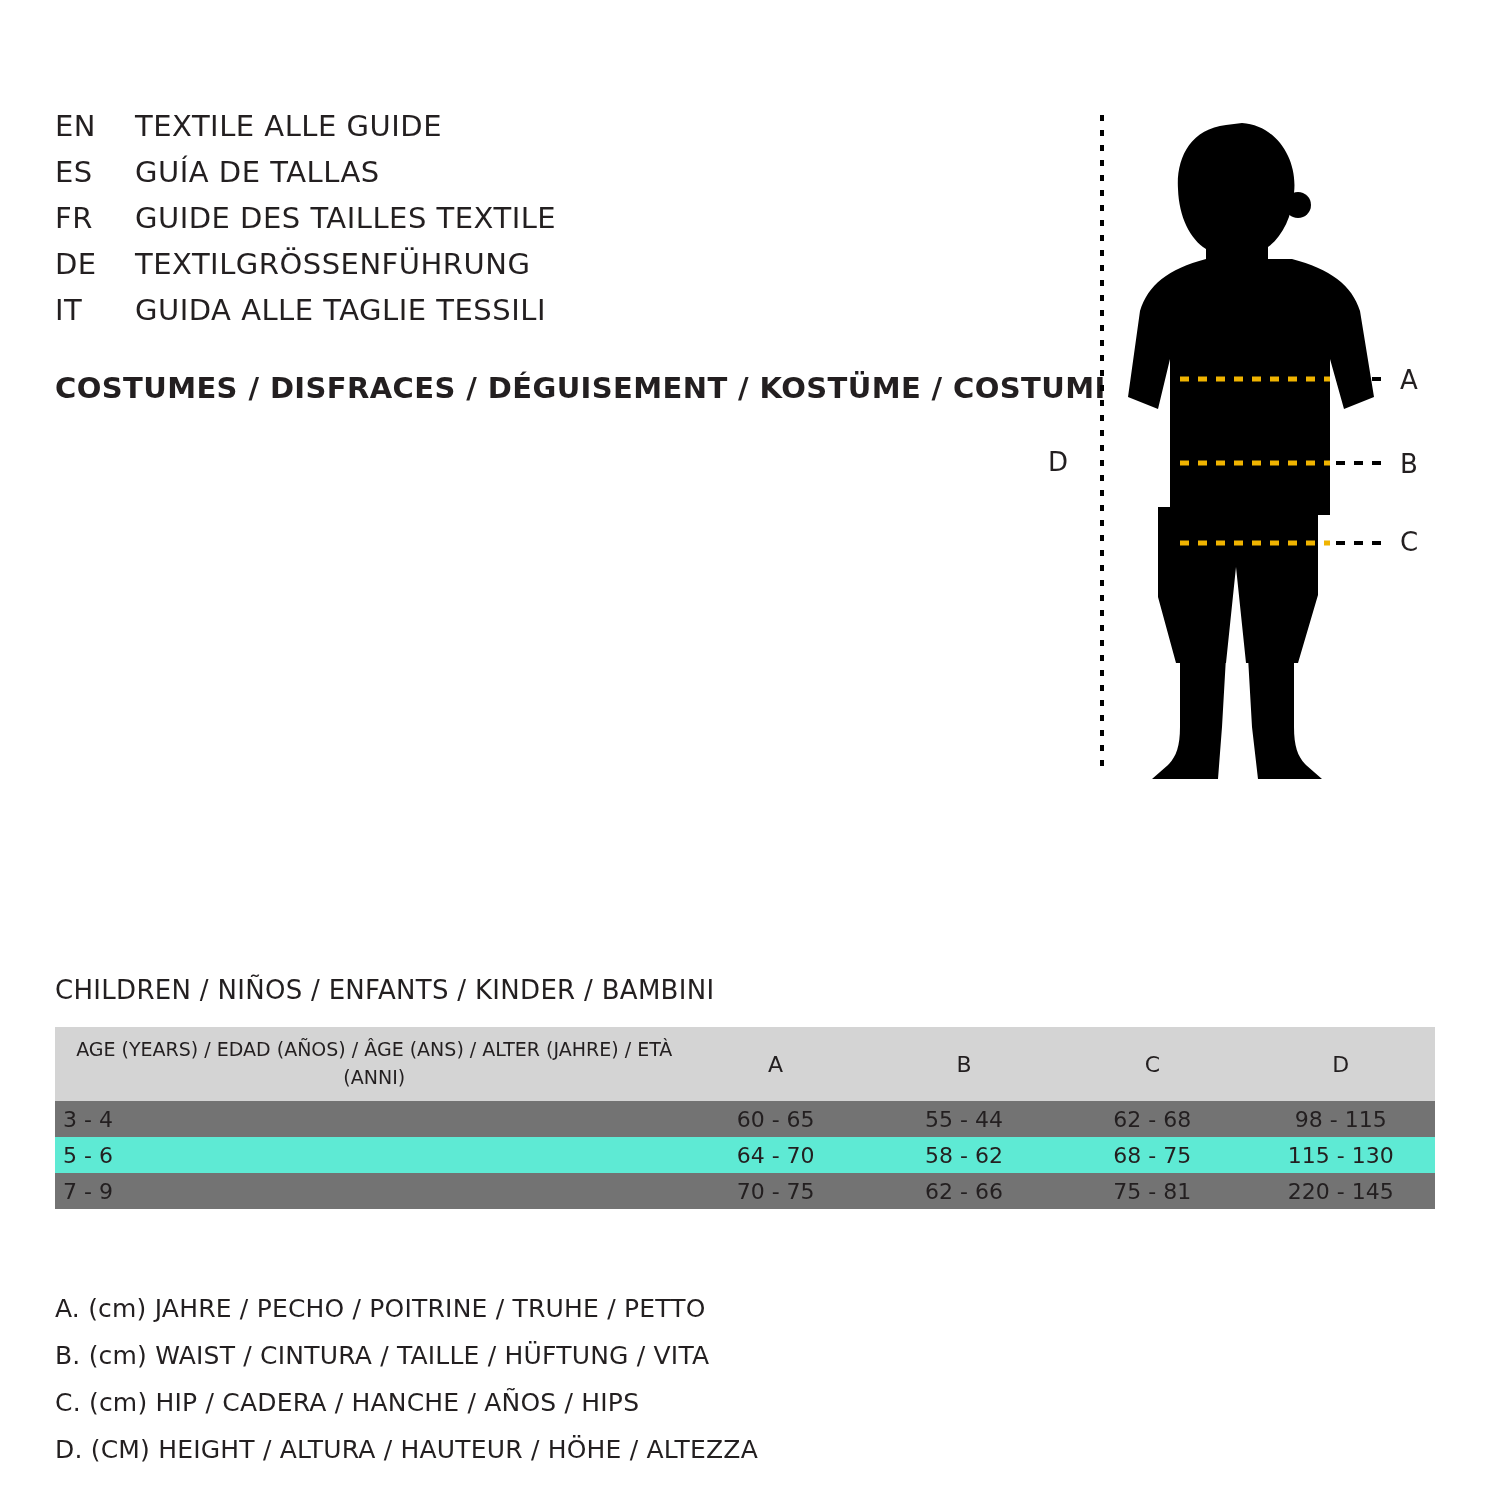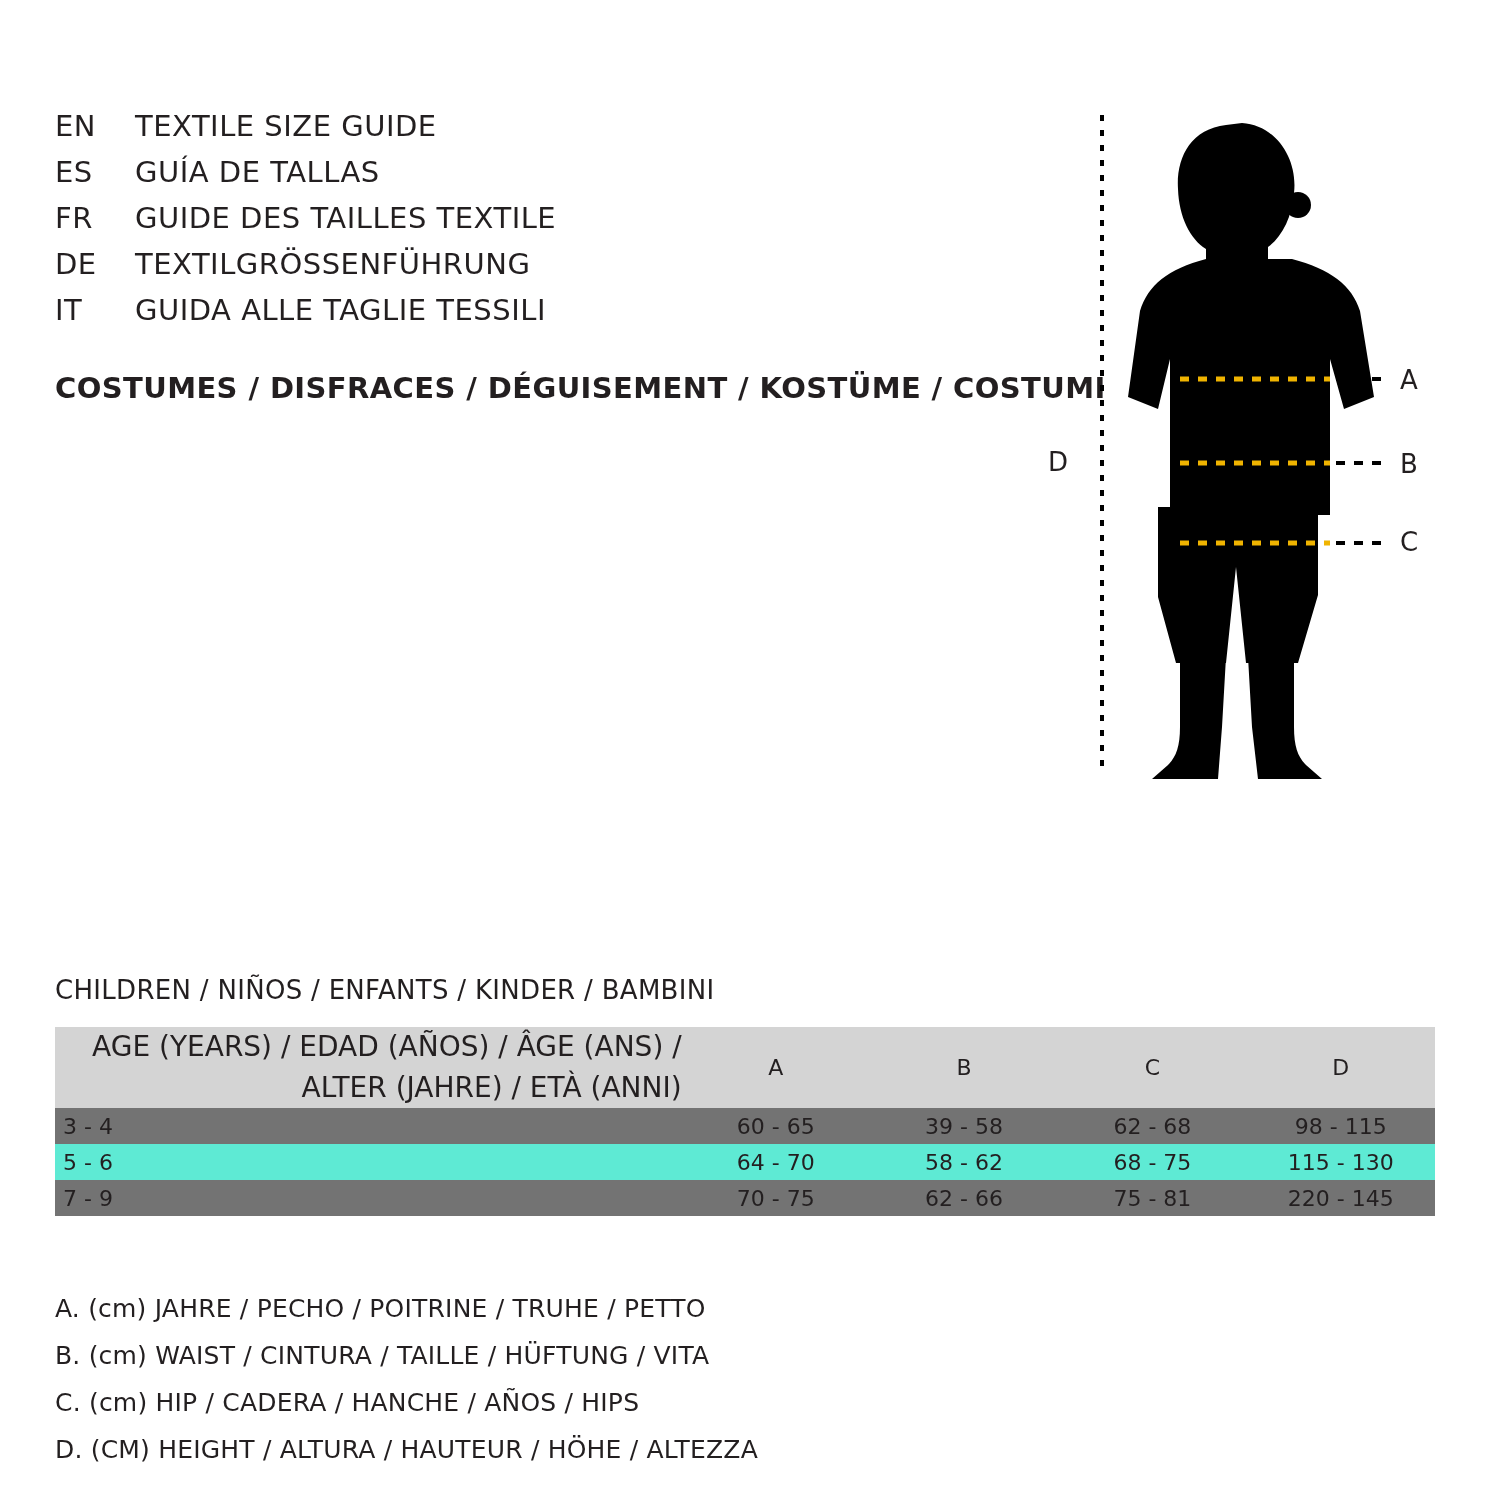--- a/index.html
+++ b/index.html
@@ -104,25 +104,25 @@
     font-weight: normal;
     text-align: center;
     height: 36px;
     vertical-align: middle;
   }
   table.size-table thead th {
     background: #d4d4d4;
     height: 74px;
   }
   table.size-table thead th.age-head {
-    text-align: right;
+    text-align: center;
     padding-left: 12px;
     width: 620px;
     line-height: 1.45;
-    font-size: 28px;
+    font-size: 19px;
   }
   table.size-table tbody td.age-cell {
     text-align: left;
     padding-left: 8px;
   }
   table.size-table tbody tr.odd td {
     background: #737373;
   }
   table.size-table tbody tr.even td {
     background: #5eead4;
@@ -149,21 +149,21 @@
   }
 </style>
 </head>
 <body>
 
 <div class="page">
 
   <div class="lang-block">
     <div class="lang-row">
       <div class="lang-code">EN</div>
-      <div class="lang-text">TEXTILE SIZE GUIDE</div>
+      <div class="lang-text">TEXTILE ALLE GUIDE</div>
     </div>
     <div class="lang-row">
       <div class="lang-code">ES</div>
       <div class="lang-text">GUÍA DE TALLAS</div>
     </div>
     <div class="lang-row">
       <div class="lang-code">FR</div>
       <div class="lang-text">GUIDE DES TAILLES TEXTILE</div>
     </div>
     <div class="lang-row">
@@ -222,21 +222,21 @@
         <th class="col-a">A</th>
         <th class="col-b">B</th>
         <th class="col-c">C</th>
         <th class="col-d">D</th>
       </tr>
     </thead>
     <tbody>
       <tr class="odd">
         <td class="age-cell">3 - 4</td>
         <td>60 - 65</td>
-        <td>39 - 58</td>
+        <td>55 - 44</td>
         <td>62 - 68</td>
         <td>98 - 115</td>
       </tr>
       <tr class="even">
         <td class="age-cell">5 - 6</td>
         <td>64 - 70</td>
         <td>58 - 62</td>
         <td>68 - 75</td>
         <td>115 - 130</td>
       </tr>

